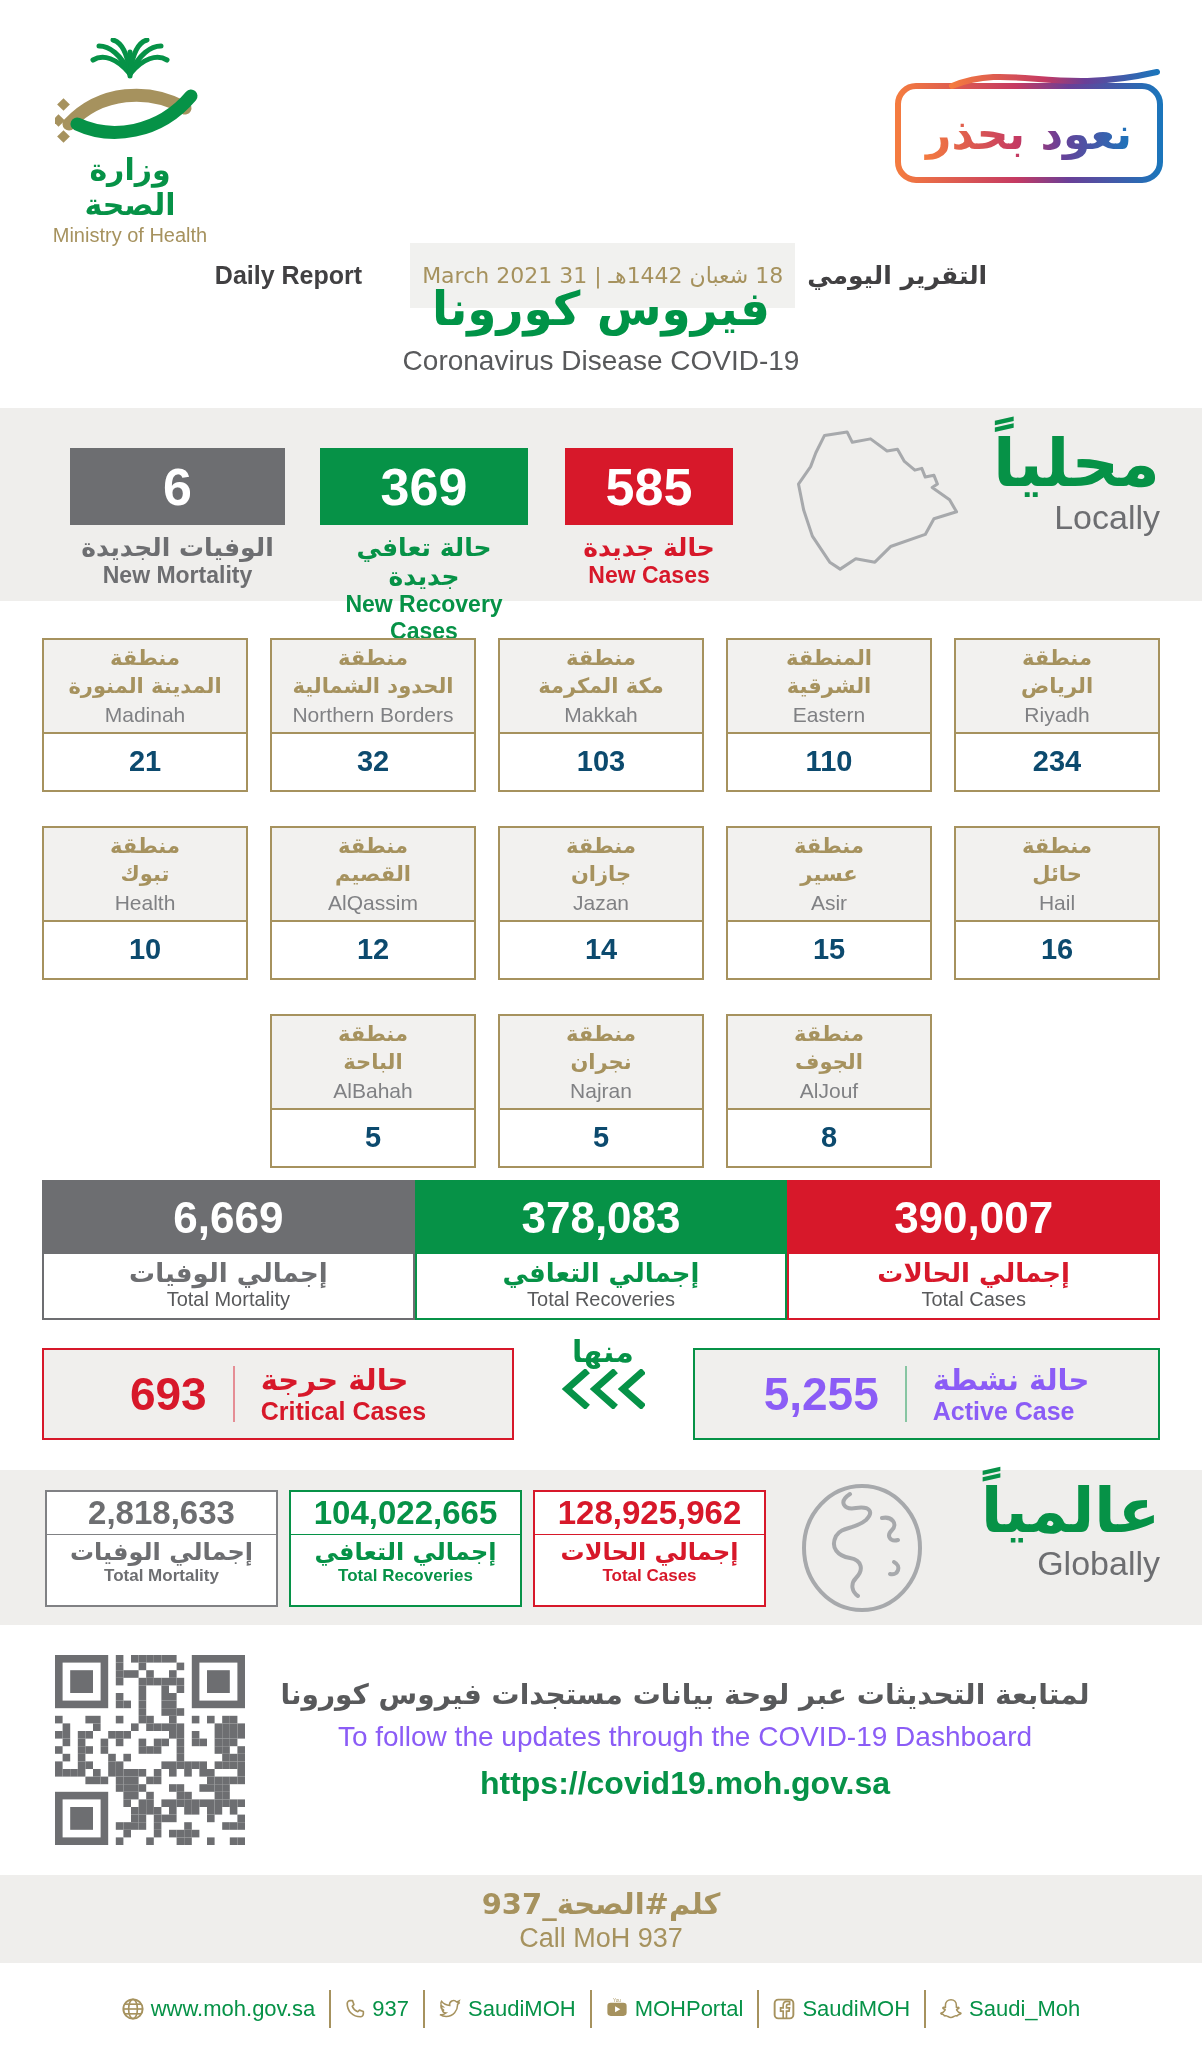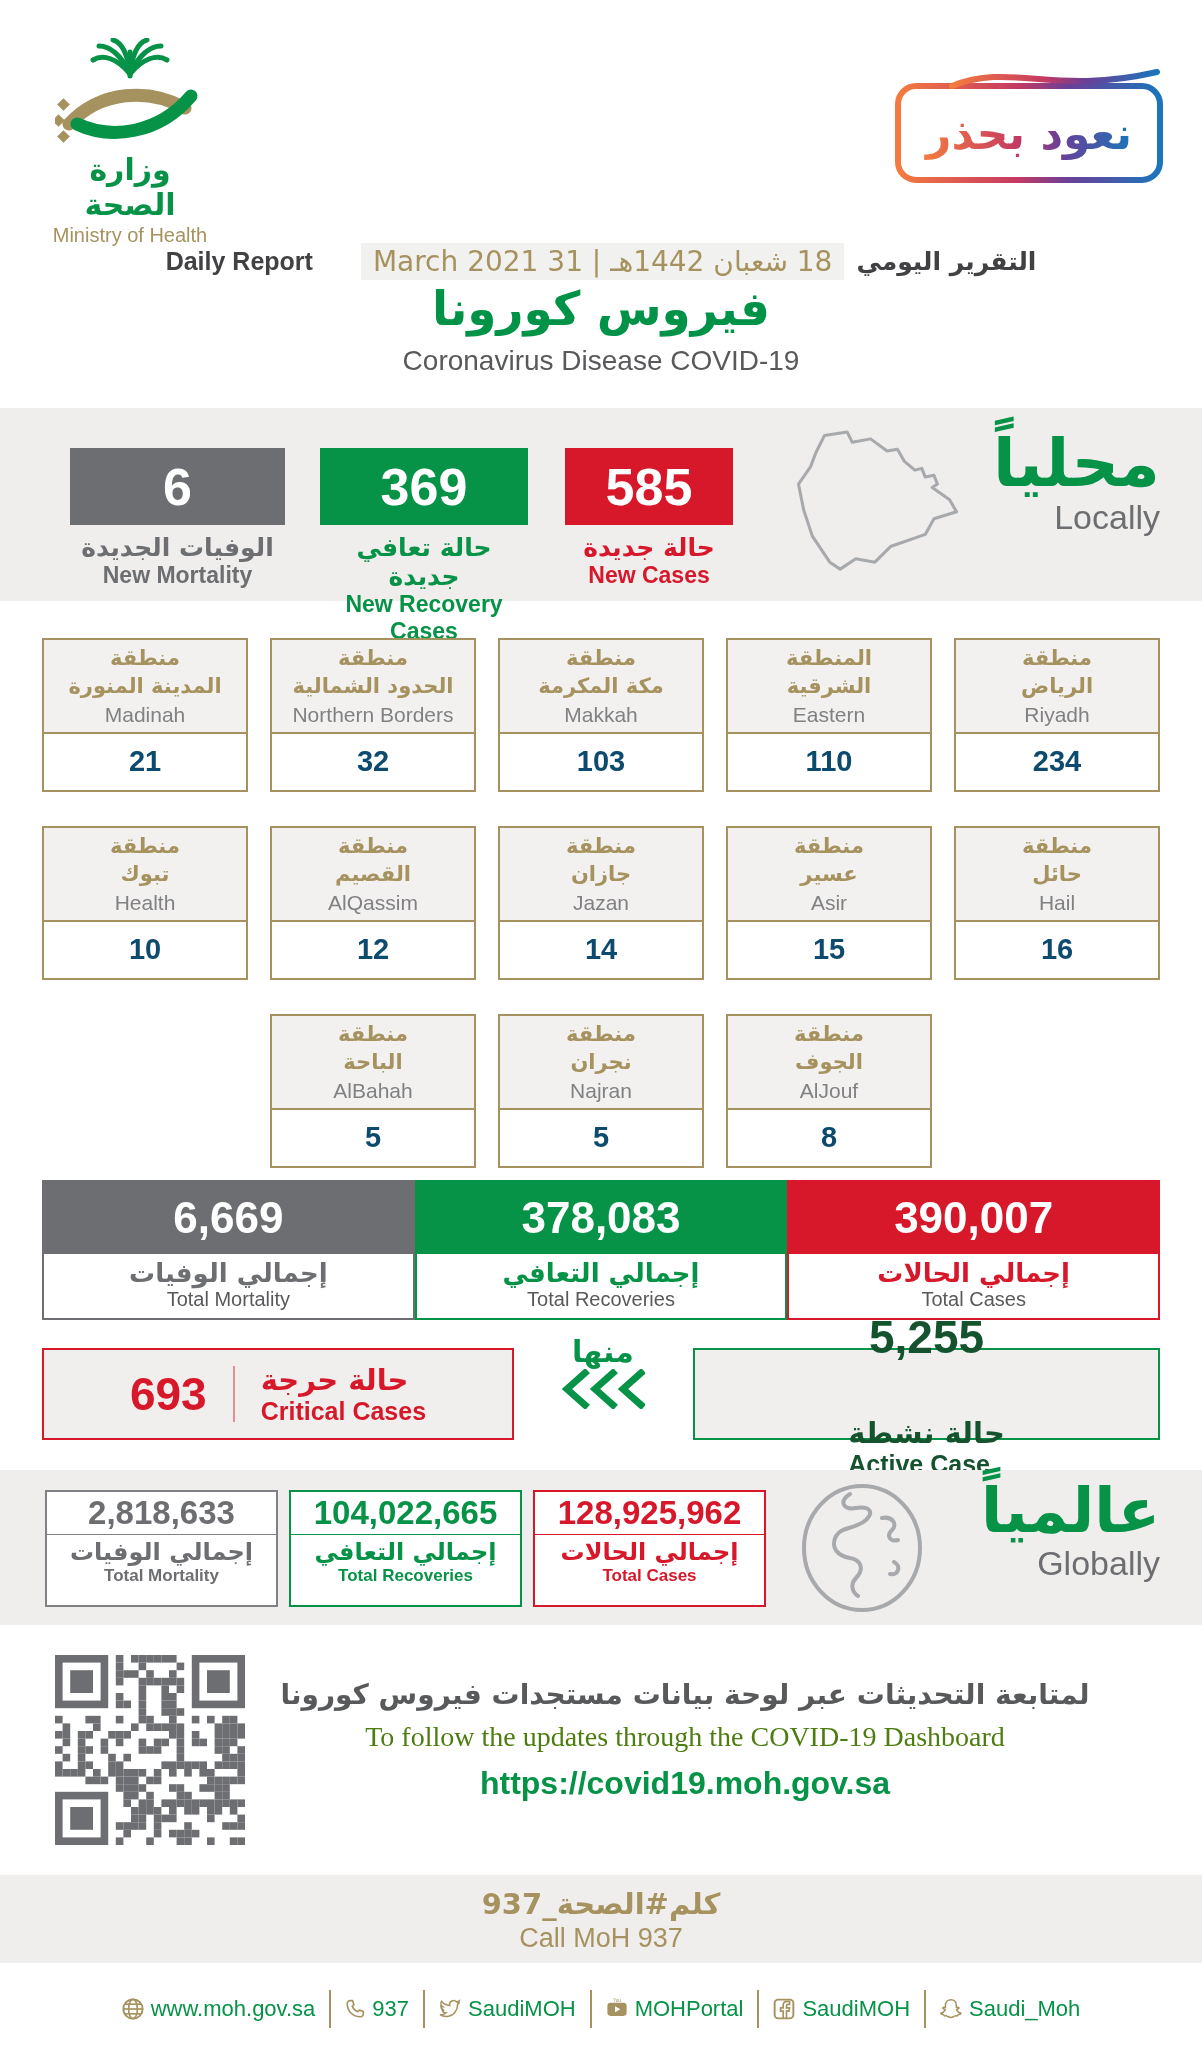--- a/index.html
+++ b/index.html
@@ -9,21 +9,21 @@
 
   
   .logo-wrap { position:absolute; left:40px; top:38px; width:180px; text-align:center; }
   .logo-ar { color:#069247; font-size:30px; font-weight:bold; margin-top:2px; }
   .logo-en { color:#a6925e; font-size:20px; margin-top:2px; font-family:"Liberation Sans",sans-serif; }
   .badge { position:absolute; left:892px; top:56px; }
 
   .report-line { position:absolute; top:243px; left:0; width:100%; display:flex; justify-content:center; align-items:center; gap:12px; }
   .report-en, .report-ar { color:#414042; font-size:25px; font-weight:bold; font-family:"Liberation Sans","DejaVu Sans",sans-serif; }
   .report-ar { font-family:"DejaVu Sans",sans-serif; }
-  .date-box { background:#f1f1ef; color:#a6925e; font-size:28px; padding:2px 12px; direction:rtl;margin-left:36px; }
+  .date-box { background:#f1f1ef; color:#a6925e; font-size:22px; padding:20px 12px; direction:rtl;margin-left:36px; }
 
   .main-title { position:absolute; top:281px; left:0; width:100%; text-align:center; color:#009347; font-size:47px; font-weight:bold; }
   .sub-title { position:absolute; top:345px; left:0; width:100%; text-align:center; color:#58595b; font-size:28px; font-family:"Liberation Sans",sans-serif; }
 
   
   .band { position:absolute; left:0; width:100%; background:#efeeec; }
   .band-locally { top:408px; height:193px; }
   .stat { position:absolute; text-align:center; }
   .stat .box { height:77px; display:flex; align-items:center; justify-content:center; color:#fff; font-size:52px; }
   .stat .lab-ar { font-size:25px; font-weight:bold; margin-top:8px; }
@@ -72,21 +72,21 @@
   .globe { position:absolute; left:798px; top:12px; }
   .glob-head { position:absolute; right:42px; top:5px; text-align:right; width:240px; }
   .glob-head .h-ar { color:#069247; font-size:62px; font-weight:bold; line-height:1.15; }
   .glob-head .h-en { color:#6d6e71; font-size:34px; font-family:"Liberation Sans",sans-serif; margin-top:-2px; }
 
   
   .qr-section { position:absolute; top:1650px; left:0; width:1202px; height:210px; }
   .qr-box { position:absolute; left:55px; top:5px; }
   .dash-text { position:absolute; left:255px; top:28px; width:860px; text-align:center; }
   .dash-ar { color:#58595b; font-size:28px; font-weight:bold; direction:rtl; }
-  .dash-en { color:#4d7c0f; font-size:28px; margin-top:10px; font-family:Liberation Serif, serif; }
+  .dash-en { color:#8b5cf6; font-size:28px; margin-top:10px; font-family:Liberation Sans, sans-serif; }
   .dash-url { color:#069247; font-size:32px; font-weight:bold; margin-top:12px; font-family:"Liberation Sans",sans-serif; }
 
   
   .band-call { top:1875px; height:88px; text-align:center; padding-top:12px; }
   .call-ar { color:#a6925e; font-size:29px; font-weight:bold; direction:rtl; }
   .call-en { color:#a6925e; font-size:27px; font-family:"Liberation Sans",sans-serif; margin-top:2px; }
 
   
   .footer { position:absolute; top:1990px; left:0; width:1202px; display:flex; justify-content:center; align-items:center; gap:14px; }
   .flink { display:flex; align-items:center; gap:7px; color:#069247; font-size:22px; font-family:"Liberation Sans",sans-serif;text-align:right; }
@@ -304,21 +304,21 @@
       <div class="m-ar">منها</div>
       <svg width="84" height="40" viewBox="0 0 84 40">
         <g fill="none" stroke="#069247" stroke-width="7" stroke-linecap="square">
           <polyline points="24,4 6,20 24,36"></polyline>
           <polyline points="52,4 34,20 52,36"></polyline>
           <polyline points="80,4 62,20 80,36"></polyline>
         </g>
       </svg>
     </div>
 
-    <div class="hbox" style="right:42px; width:467px; border-color:#069247; color:#14532d;flex-direction:column;">
+    <div class="hbox" style="right:42px; width:467px; border-color:#069247; color:#8b5cf6;">
       <div class="bignum num">5,255</div>
       <div class="vline" style="background:#069247;"></div>
       <div class="labs">
         <div class="l-ar">حالة نشطة</div>
         <div class="l-en">Active Case</div>
       </div>
     </div>
   </div>
 
   <div class="band band-globally">

